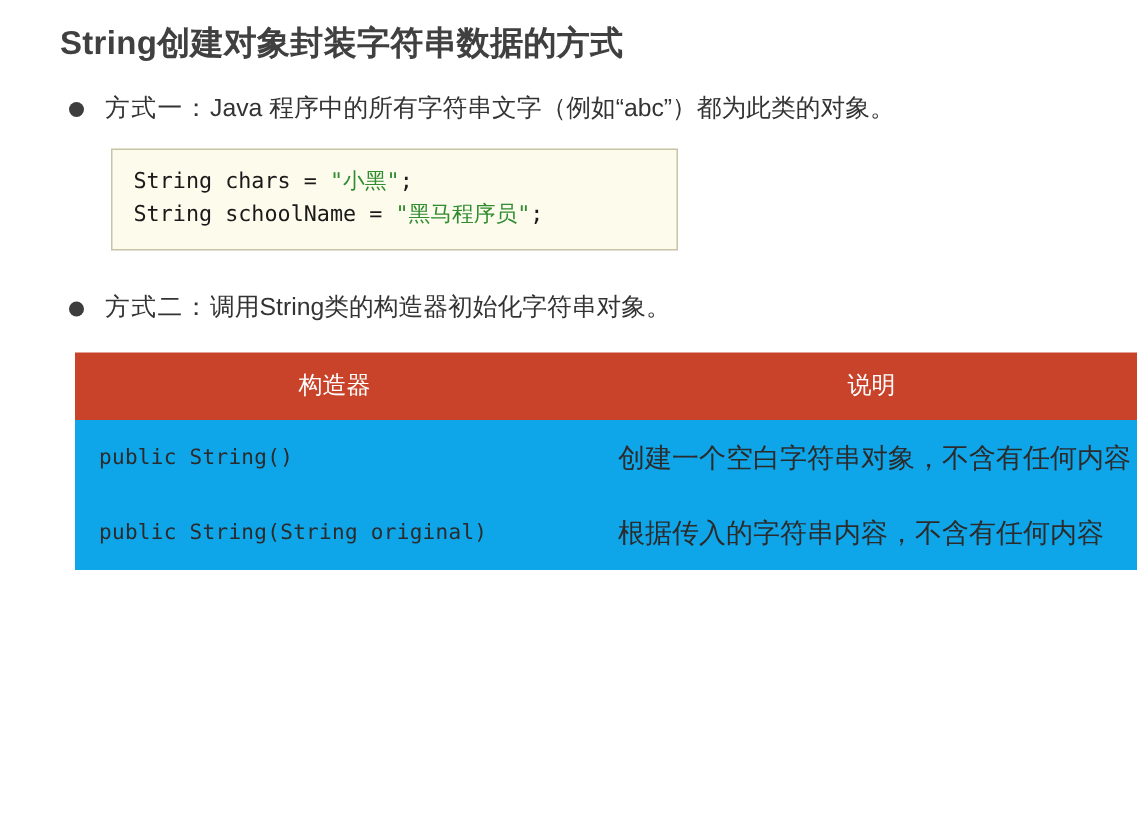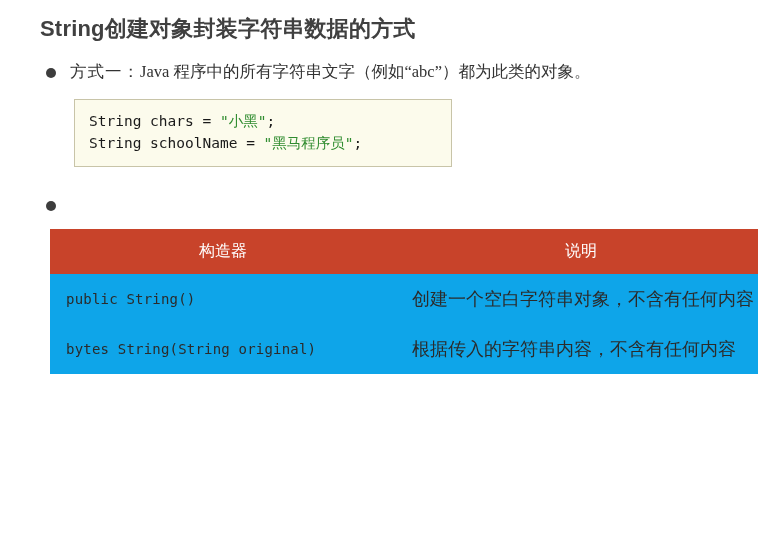--- a/index.html
+++ b/index.html
@@ -39,21 +39,20 @@
     height: 10px;
     border-radius: 50%;
     background: #3d3d3d;
     margin: 8px 14px 0 6px;
     flex: 0 0 auto;
   }
   .bullet-text {
     font-size: 16.5px;
     color: #333333;
     line-height: 1.5;
-    font-family: Liberation Serif, serif;
   }
   .bullet-text .lead {
     letter-spacing: 1px;
   }
   .code-box {
     margin: 14px 0 0 34px;
     width: 378px;
     box-sizing: border-box;
     border: 1px solid #c8c4a8;
     background: #fcfbec;
@@ -119,34 +118,37 @@
 
   <div class="code-box">
     <div class="code-line"><span>String chars = </span><span class="str">"小黑"</span><span>;</span></div>
     <div class="code-line"><span>String schoolName = </span><span class="str">"黑马程序员"</span><span>;</span></div>
   </div>
 
   <div class="spacer"></div>
 
   <div class="bullet-row">
     <span class="bullet-dot"></span>
+    <div class="bullet-text">
+      <span class="lead">方式二：</span><span>调用String类的构造器初始化字符串对象。</span>
+    </div>
   </div>
 
   <table class="ctor">
     <thead>
       <tr>
         <th class="col1">构造器</th>
         <th>说明</th>
       </tr>
     </thead>
     <tbody>
       <tr class="odd">
         <td class="code">public String()</td>
         <td>创建一个空白字符串对象，不含有任何内容</td>
       </tr>
       <tr class="odd">
-        <td class="code">bytes String(String original)</td>
+        <td class="code">public String(String original)</td>
         <td>根据传入的字符串内容，不含有任何内容</td>
       </tr>
     </tbody>
   </table>
 
 </div>
 
 </body></html>

